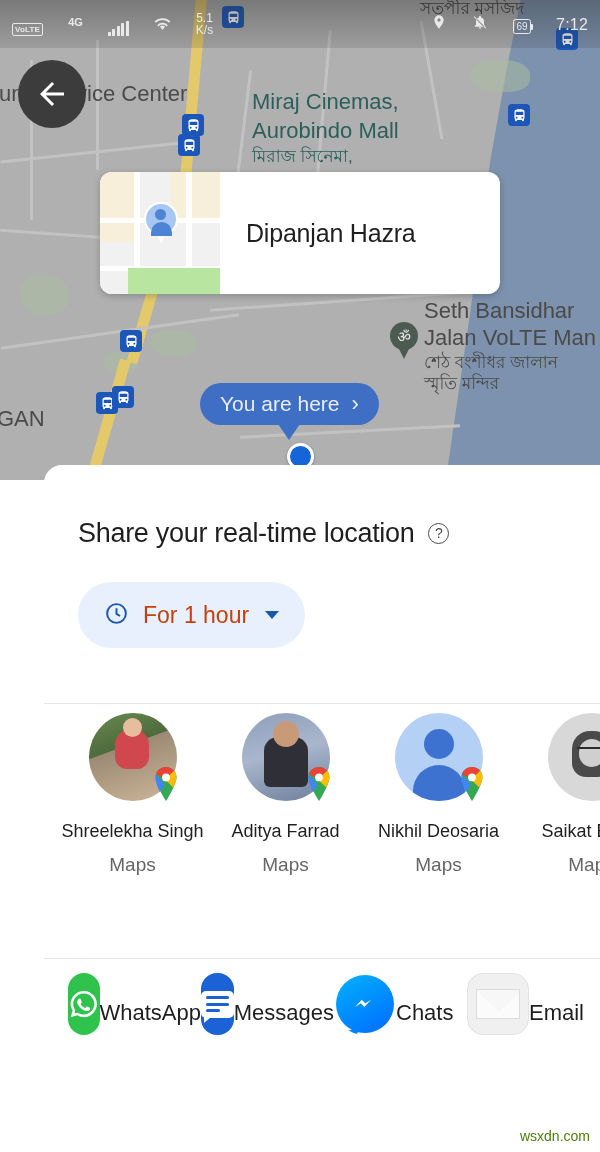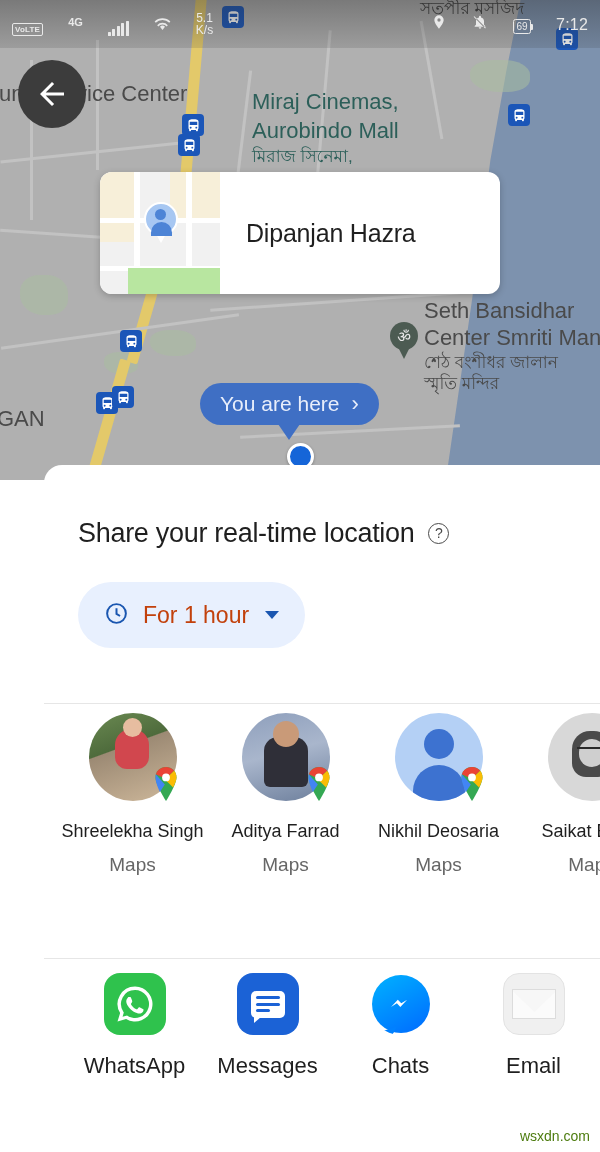--- a/index.html
+++ b/index.html
@@ -189,21 +189,21 @@
   .av-nikhil{background:#b4d0f5;}
   .av-nikhil .nk-head{position:absolute;left:29px;top:16px;width:30px;height:30px;border-radius:50%;background:#3d72d0;}
   .av-nikhil .nk-body{position:absolute;left:18px;top:52px;width:52px;height:36px;border-radius:26px 26px 0 0;background:#3d72d0;}
   .av-saikat{background:#d8d8d8;}
   .av-saikat::before{content:"";position:absolute;left:24px;top:18px;width:40px;height:46px;border-radius:18px 18px 14px 14px;background:#4a4a4a;}
   .av-saikat::after{content:"";position:absolute;left:31px;top:26px;width:26px;height:28px;border-radius:13px;background:#cfcfcf;}
   .sk-glass{position:absolute;left:29px;top:34px;width:30px;height:8px;border-top:2px solid #2b2b2b;z-index:3;}
 
   
   .apps{position:absolute;left:0;top:508px;width:600px;display:flex;padding-left:24px;}
-  .app{width:133px;display:flex;flex-direction:column;align-items:center;flex:0 0 auto;}
+  .app{width:133px;display:flex;flex-direction:row;align-items:center;flex:0 0 auto;}
   .app-ic{width:62px;height:62px;border-radius:16px;display:flex;align-items:center;justify-content:center;overflow:hidden;position:relative;}
   .app-label{margin-top:18px;font-size:22px;color:#1f1f1f;white-space:nowrap;}
   .ic-whatsapp{background:#2fc košile;}
   .ic-whatsapp{background:#2fc24d;}
   .ic-whatsapp svg{width:42px;height:42px;fill:#ffffff;}
   .ic-messages{background:#1b62d6;}
   .ic-messages .bubble{width:34px;height:27px;border-radius:5px;background:#ffffff;position:relative;display:flex;flex-direction:column;justify-content:center;gap:3.5px;padding:0 5px;}
   .ic-messages .bubble i{display:block;height:3px;background:#1b62d6;border-radius:2px;}
   .ic-messages .bubble i:nth-child(1){width:100%}
   .ic-messages .bubble i:nth-child(2){width:100%}
@@ -296,21 +296,21 @@
     <div class="poi-temple" style="left:390px;top:322px;">
       <div class="pin">ॐ</div>
       <div class="tail"></div>
     </div>
 
     <div class="map-label" style="left:-12px;top:80px;">sung Service Center</div>
     <div class="map-label poi-name" style="left:252px;top:88px;">Miraj Cinemas,</div>
     <div class="map-label poi-name" style="left:252px;top:117px;">Aurobindo Mall</div>
     <div class="map-label native" style="left:252px;top:146px;">মিরাজ সিনেমা,</div>
     <div class="map-label" style="left:424px;top:297px;">Seth Bansidhar</div>
-    <div class="map-label" style="left:424px;top:324px;">Center Smriti Man</div>
+    <div class="map-label" style="left:424px;top:324px;">Jalan VoLTE Man</div>
     <div class="map-label native-dark" style="left:424px;top:352px;">শেঠ বংশীধর জালান</div>
     <div class="map-label native-dark" style="left:424px;top:373px;">স্মৃতি মন্দির</div>
     <div class="map-label" style="left:-3px;top:405px;">GAN</div>
     <div class="map-label native-dark" style="left:420px;top:-2px;color:#3e3e3e;">সতপীর মসজিদ</div>
 
     <div class="yah-wrap">
       <div class="yah">
         <span>You are here</span>
         <span class="chev">›</span>
       </div>

